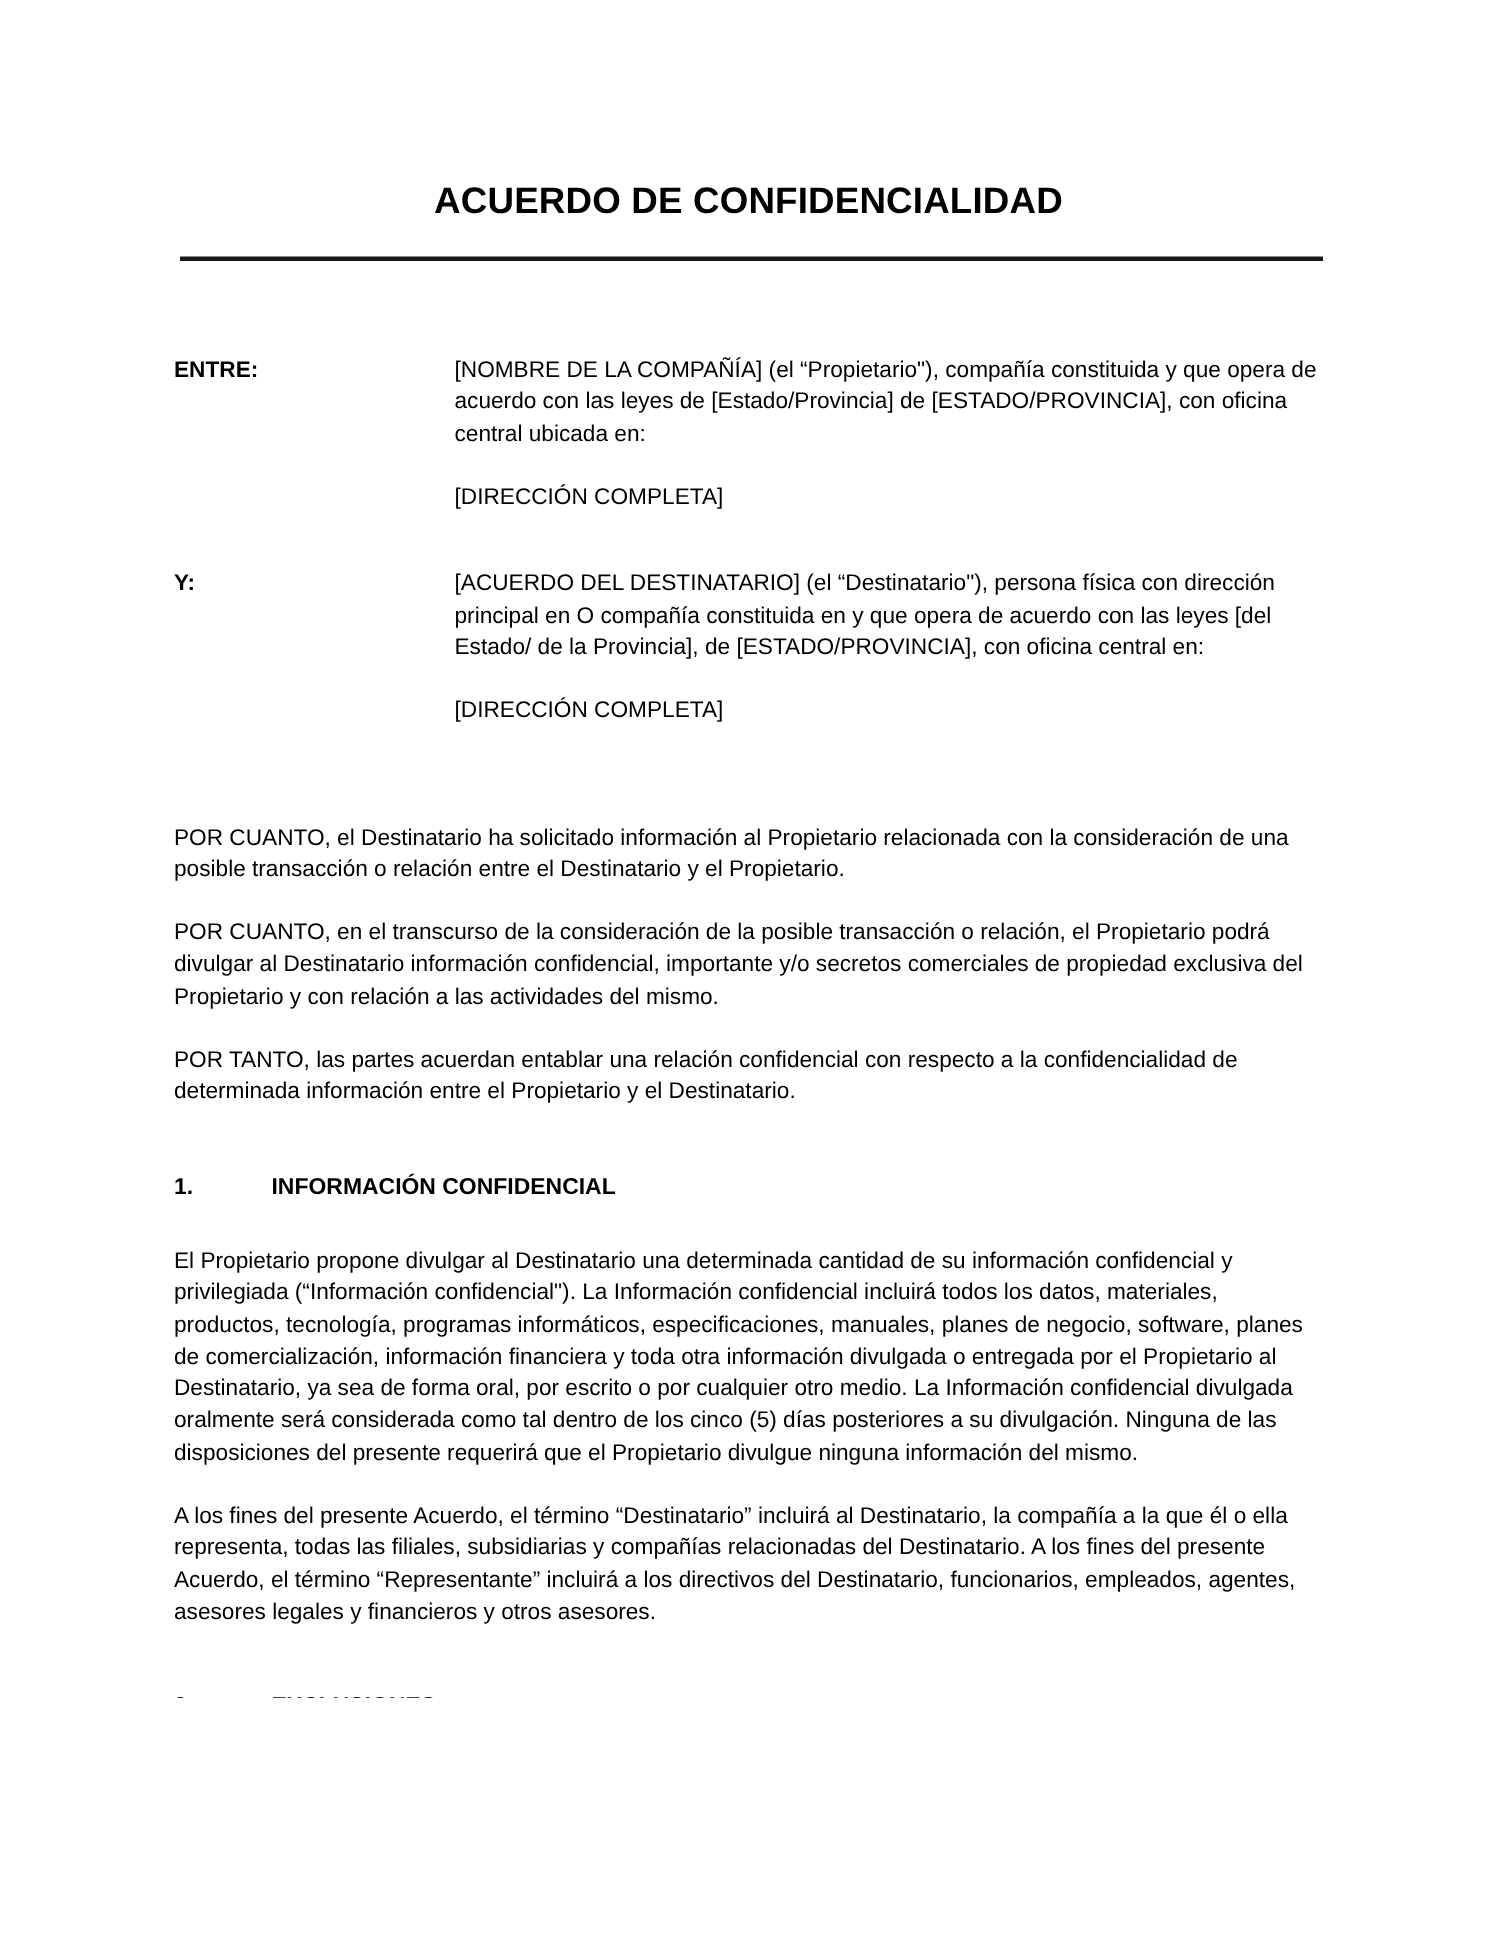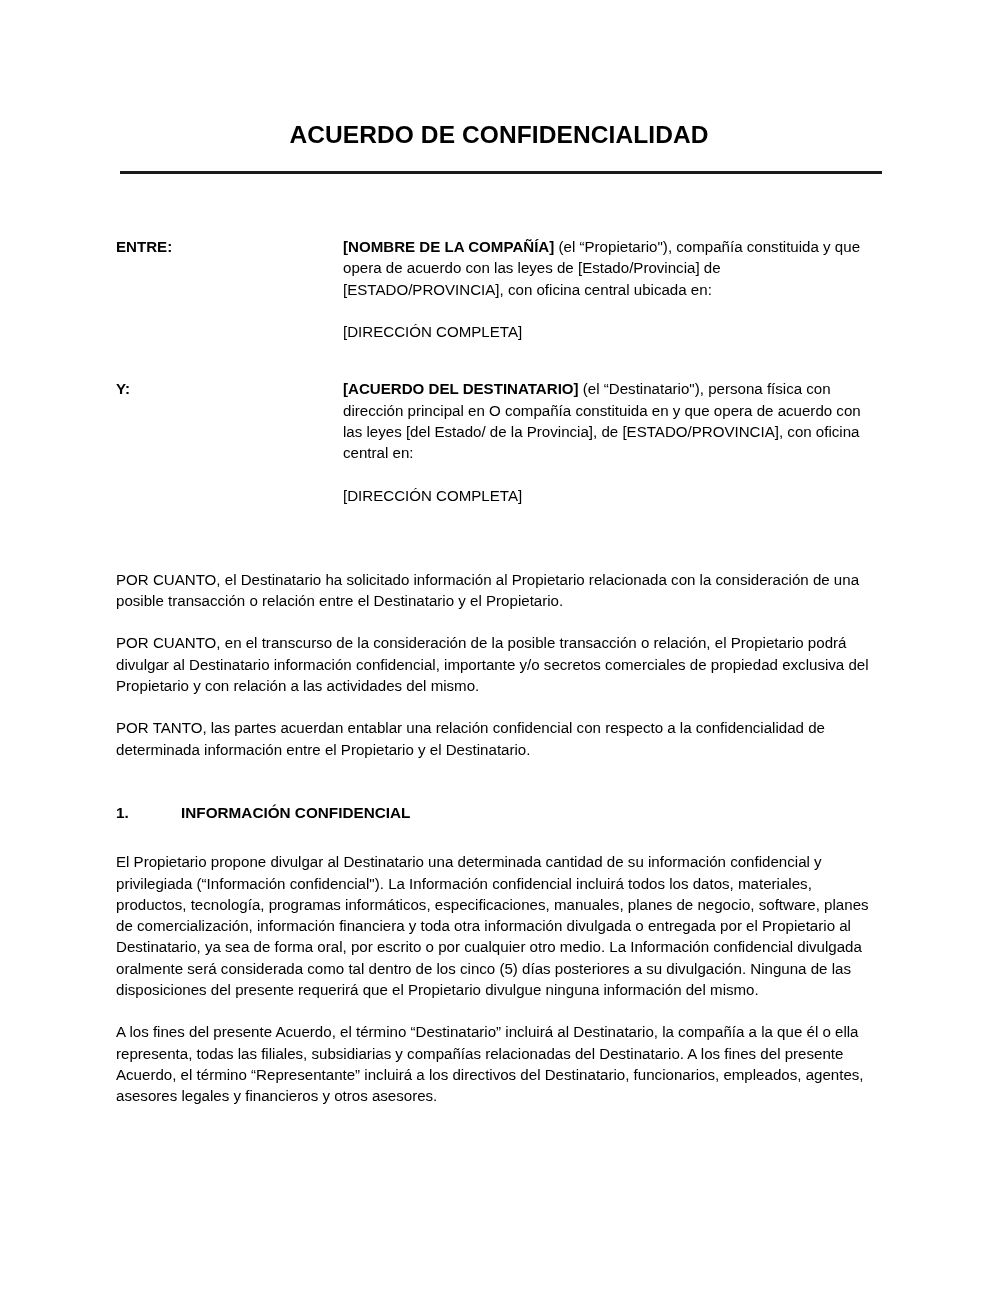--- a/index.html
+++ b/index.html
@@ -57,32 +57,31 @@
   .gap-md      { height: 28px; }
   .gap-lg      { height: 36px; }
   .gap-xl      { height: 42px; }
 
   
   .party-row {
     display: flex;
     align-items: flex-start;
     font-size: 15.1px;
     line-height: 21.3px;
-    gap: 40px;
   }
   .party-label {
     width: 187px;
     flex: 0 0 187px;
     font-weight: bold;
     white-space: nowrap;
   }
   .party-body {
     flex: 1 1 auto;
   }
-  .party-body .bold { font-weight: bold; }
+  .party-body .bold { font-weight: normal; }
   .party-addr {
     margin-top: 21px;
   }
 
   
   .section-heading {
     display: flex;
     align-items: baseline;
     font-size: 15.3px;
     line-height: 21.3px;

